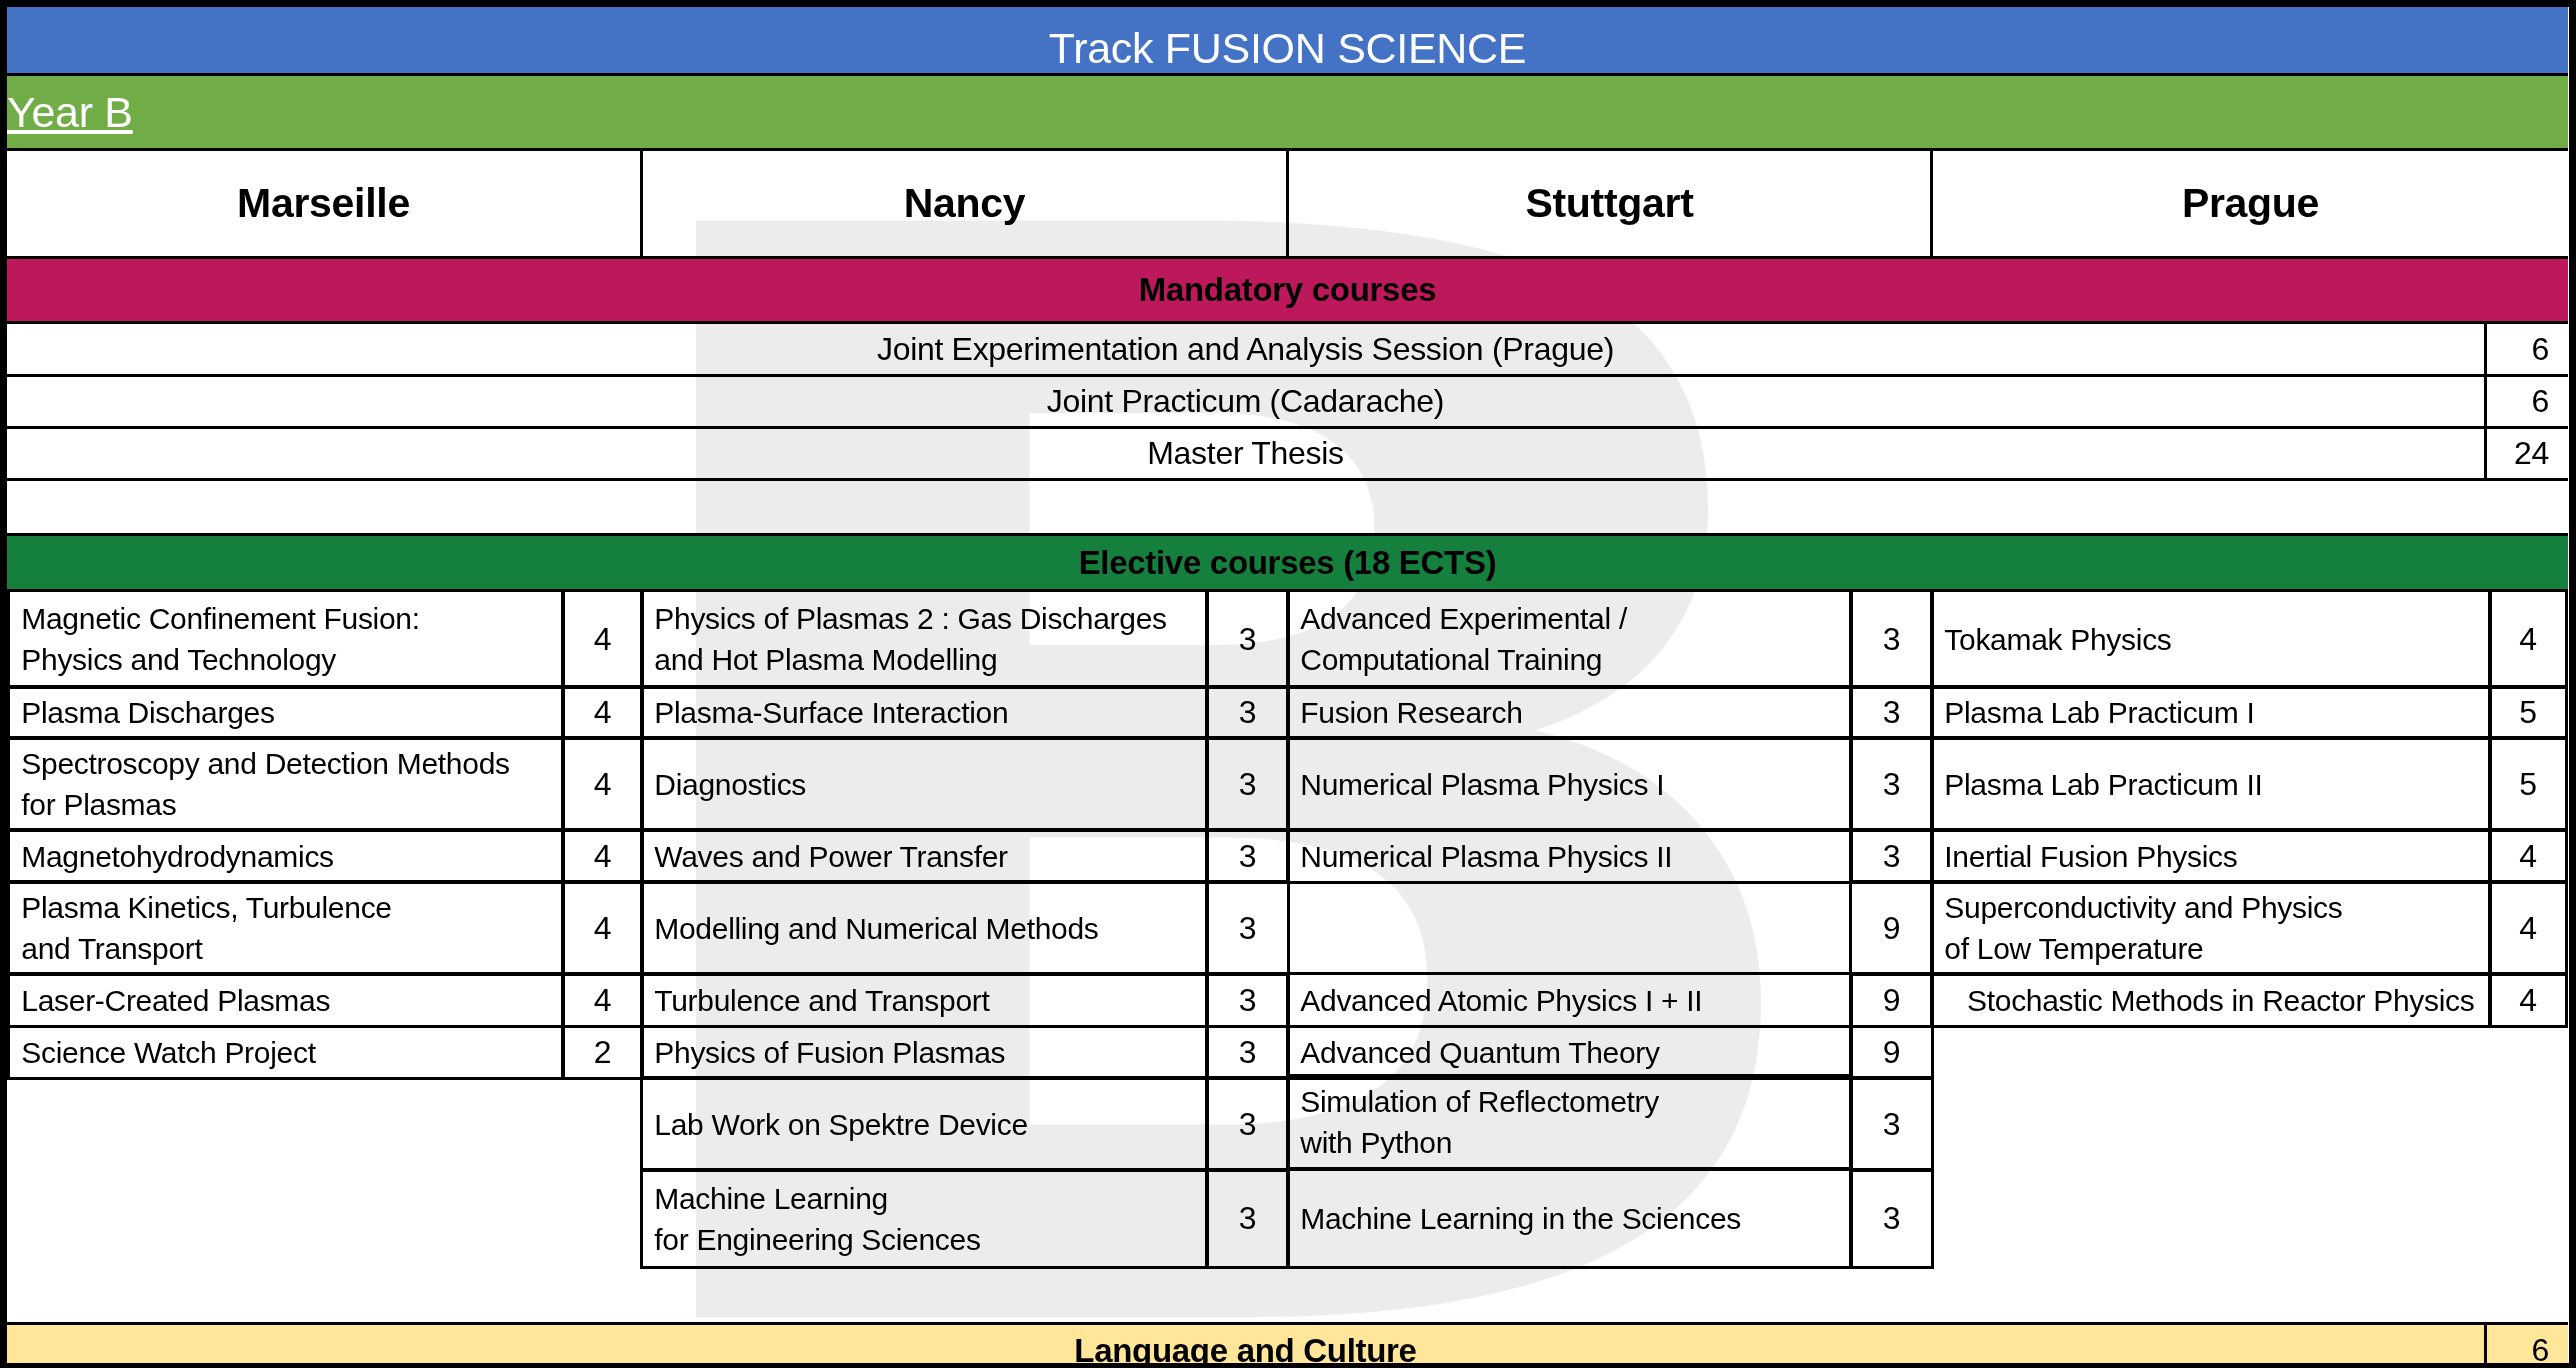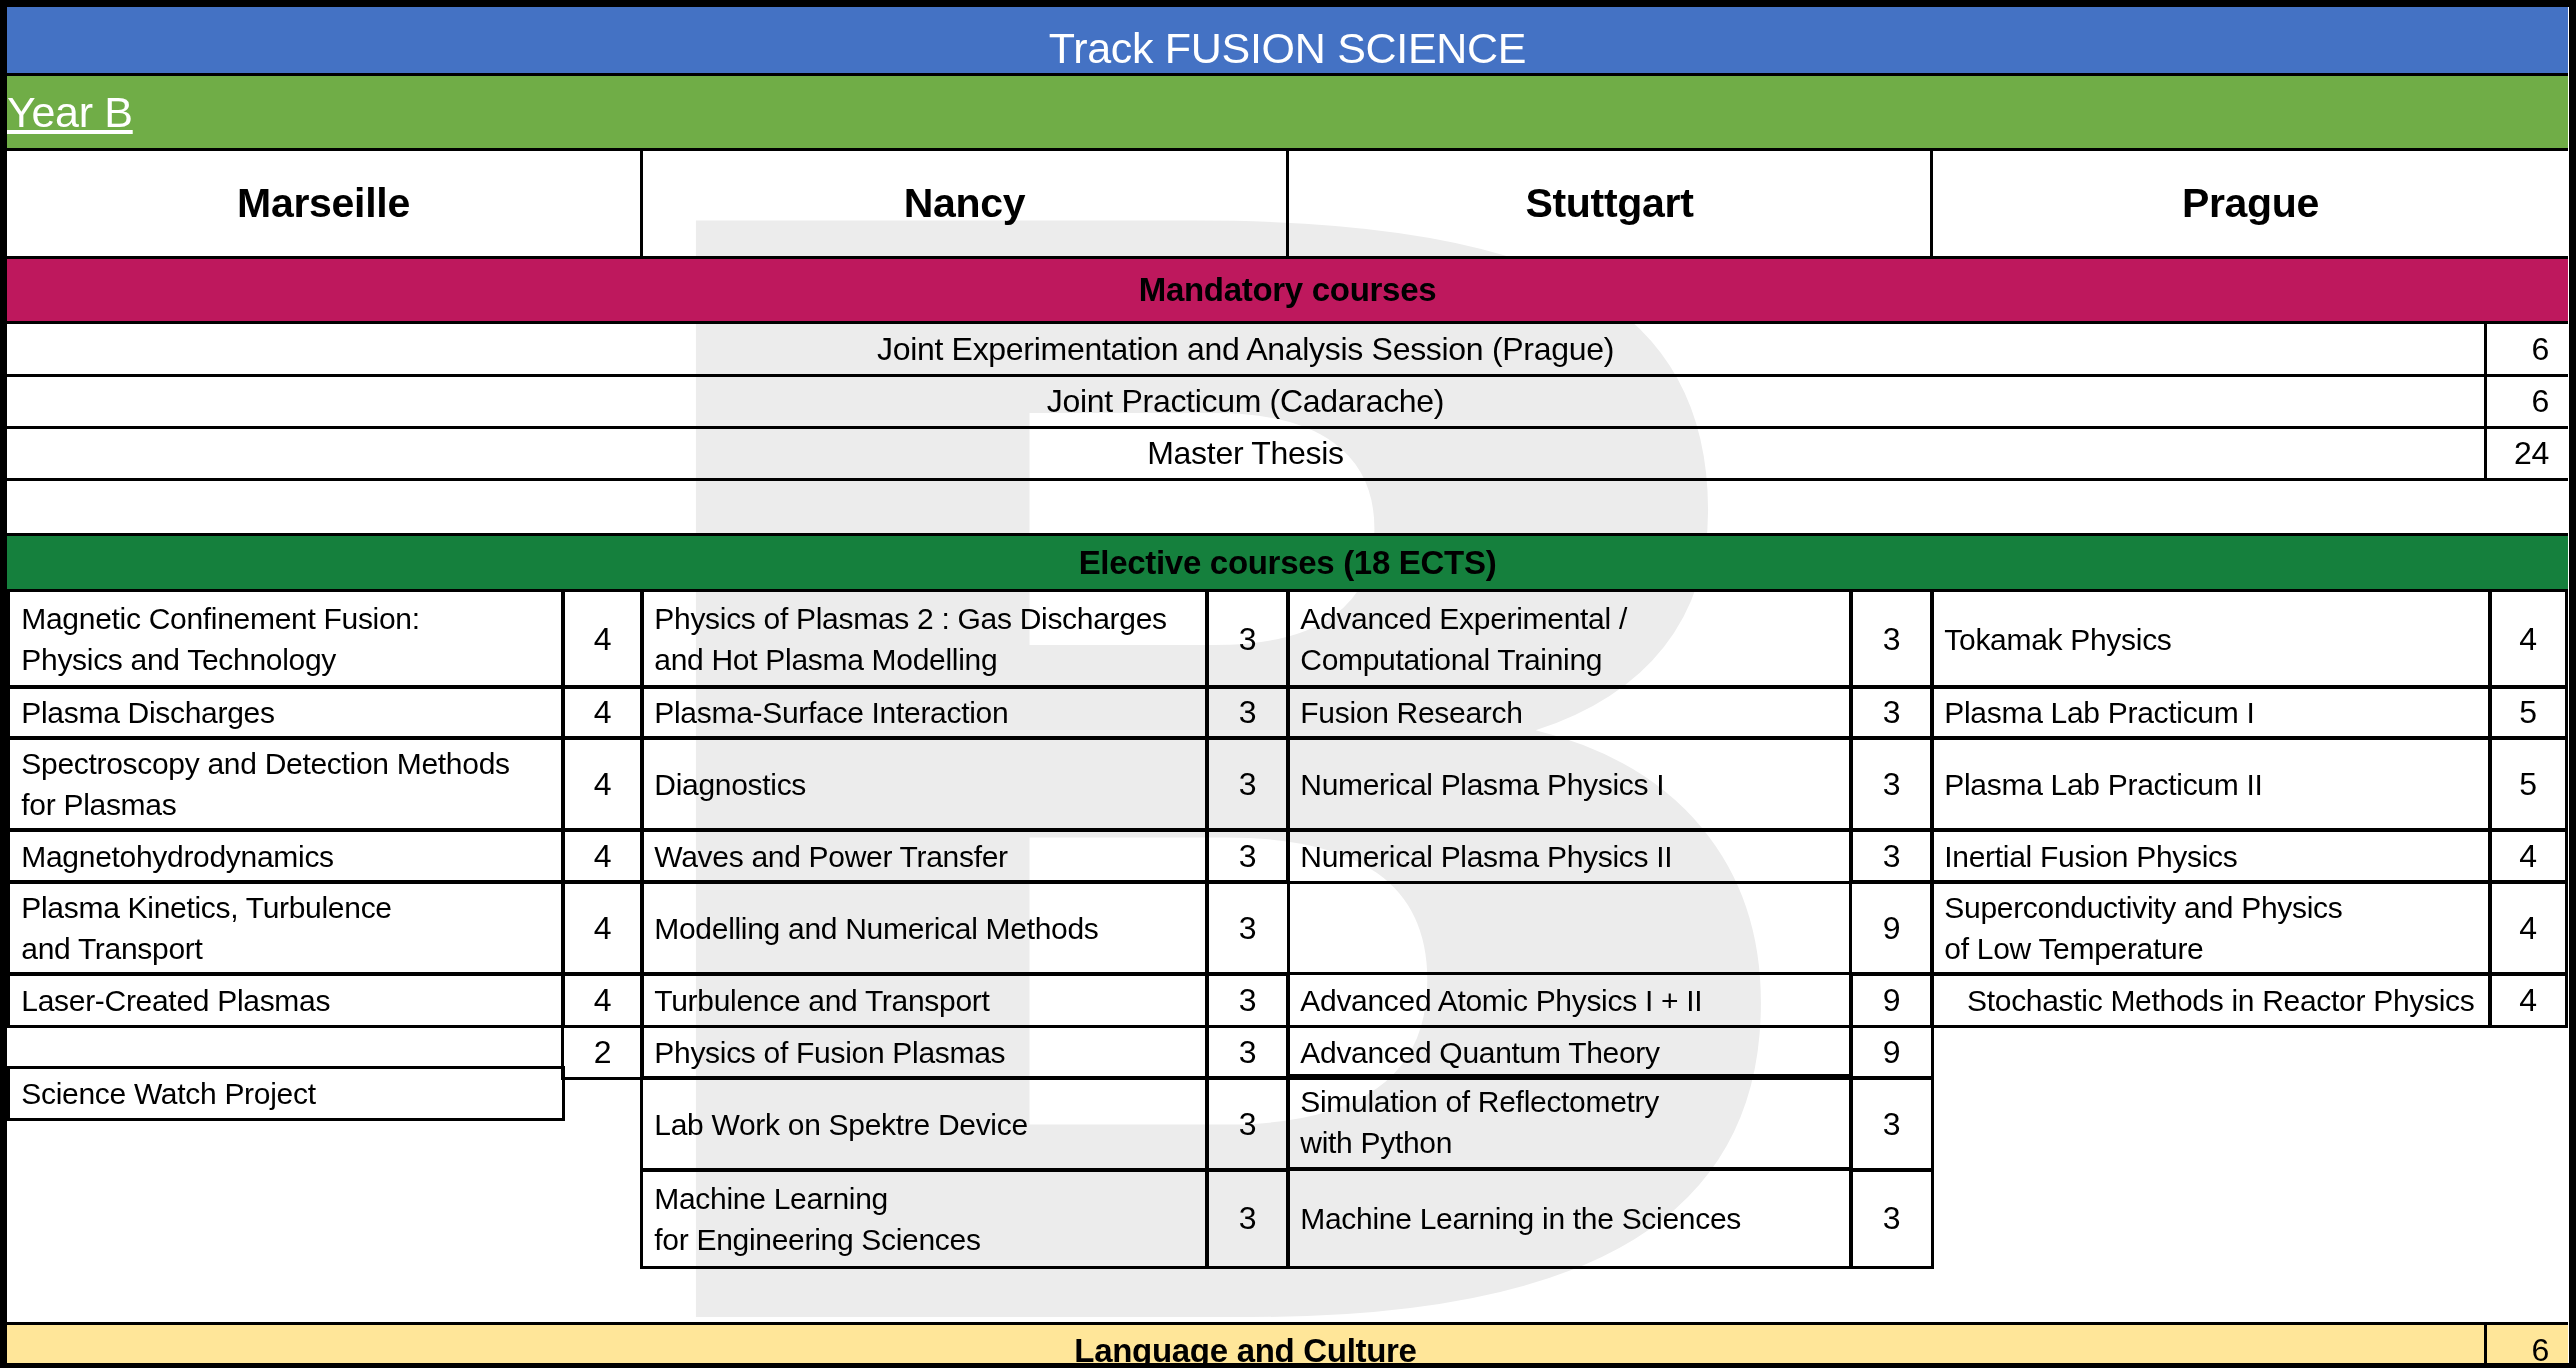--- a/index.html
+++ b/index.html
@@ -120,21 +120,21 @@
         <div class="cell course-cell" style="left: 0px; top: 147px; width: 558px; height: 96px;">Spectroscopy and Detection Methods
 for Plasmas</div>
         <div class="cell ects-cell" style="left: 554px; top: 147px; width: 83px; height: 96px;">4</div>
         <div class="cell course-cell" style="left: 0px; top: 239px; width: 558px; height: 56px;">Magnetohydrodynamics</div>
         <div class="cell ects-cell" style="left: 554px; top: 239px; width: 83px; height: 56px;">4</div>
         <div class="cell course-cell" style="left: 0px; top: 291px; width: 558px; height: 96px;">Plasma Kinetics, Turbulence
 and Transport</div>
         <div class="cell ects-cell" style="left: 554px; top: 291px; width: 83px; height: 96px;">4</div>
         <div class="cell course-cell" style="left: 0px; top: 383px; width: 558px; height: 56px;">Laser-Created Plasmas</div>
         <div class="cell ects-cell" style="left: 554px; top: 383px; width: 83px; height: 56px;">4</div>
-        <div class="cell course-cell" style="left: 0px; top: 436px; width: 558px; height: 55px; margin-top: 41px;">Science Watch Project</div>
+        <div class="cell course-cell" style="left: 0px; top: 436px; width: 558px; height: 55px;">Science Watch Project</div>
         <div class="cell ects-cell" style="left: 554px; top: 436px; width: 83px; height: 55px;">2</div>
         <div class="cell course-cell" style="left: 633px; top: 0px; width: 569px; height: 100px;">Physics of Plasmas 2 : Gas Discharges
 and Hot Plasma Modelling</div>
         <div class="cell ects-cell" style="left: 1198px; top: 0px; width: 85px; height: 100px;">3</div>
         <div class="cell course-cell" style="left: 633px; top: 96px; width: 569px; height: 55px;">Plasma-Surface Interaction</div>
         <div class="cell ects-cell" style="left: 1198px; top: 96px; width: 85px; height: 55px;">3</div>
         <div class="cell course-cell" style="left: 633px; top: 147px; width: 569px; height: 96px;">Diagnostics</div>
         <div class="cell ects-cell" style="left: 1198px; top: 147px; width: 85px; height: 96px;">3</div>
         <div class="cell course-cell" style="left: 633px; top: 239px; width: 569px; height: 56px;">Waves and Power Transfer</div>
         <div class="cell ects-cell" style="left: 1198px; top: 239px; width: 85px; height: 56px;">3</div>

